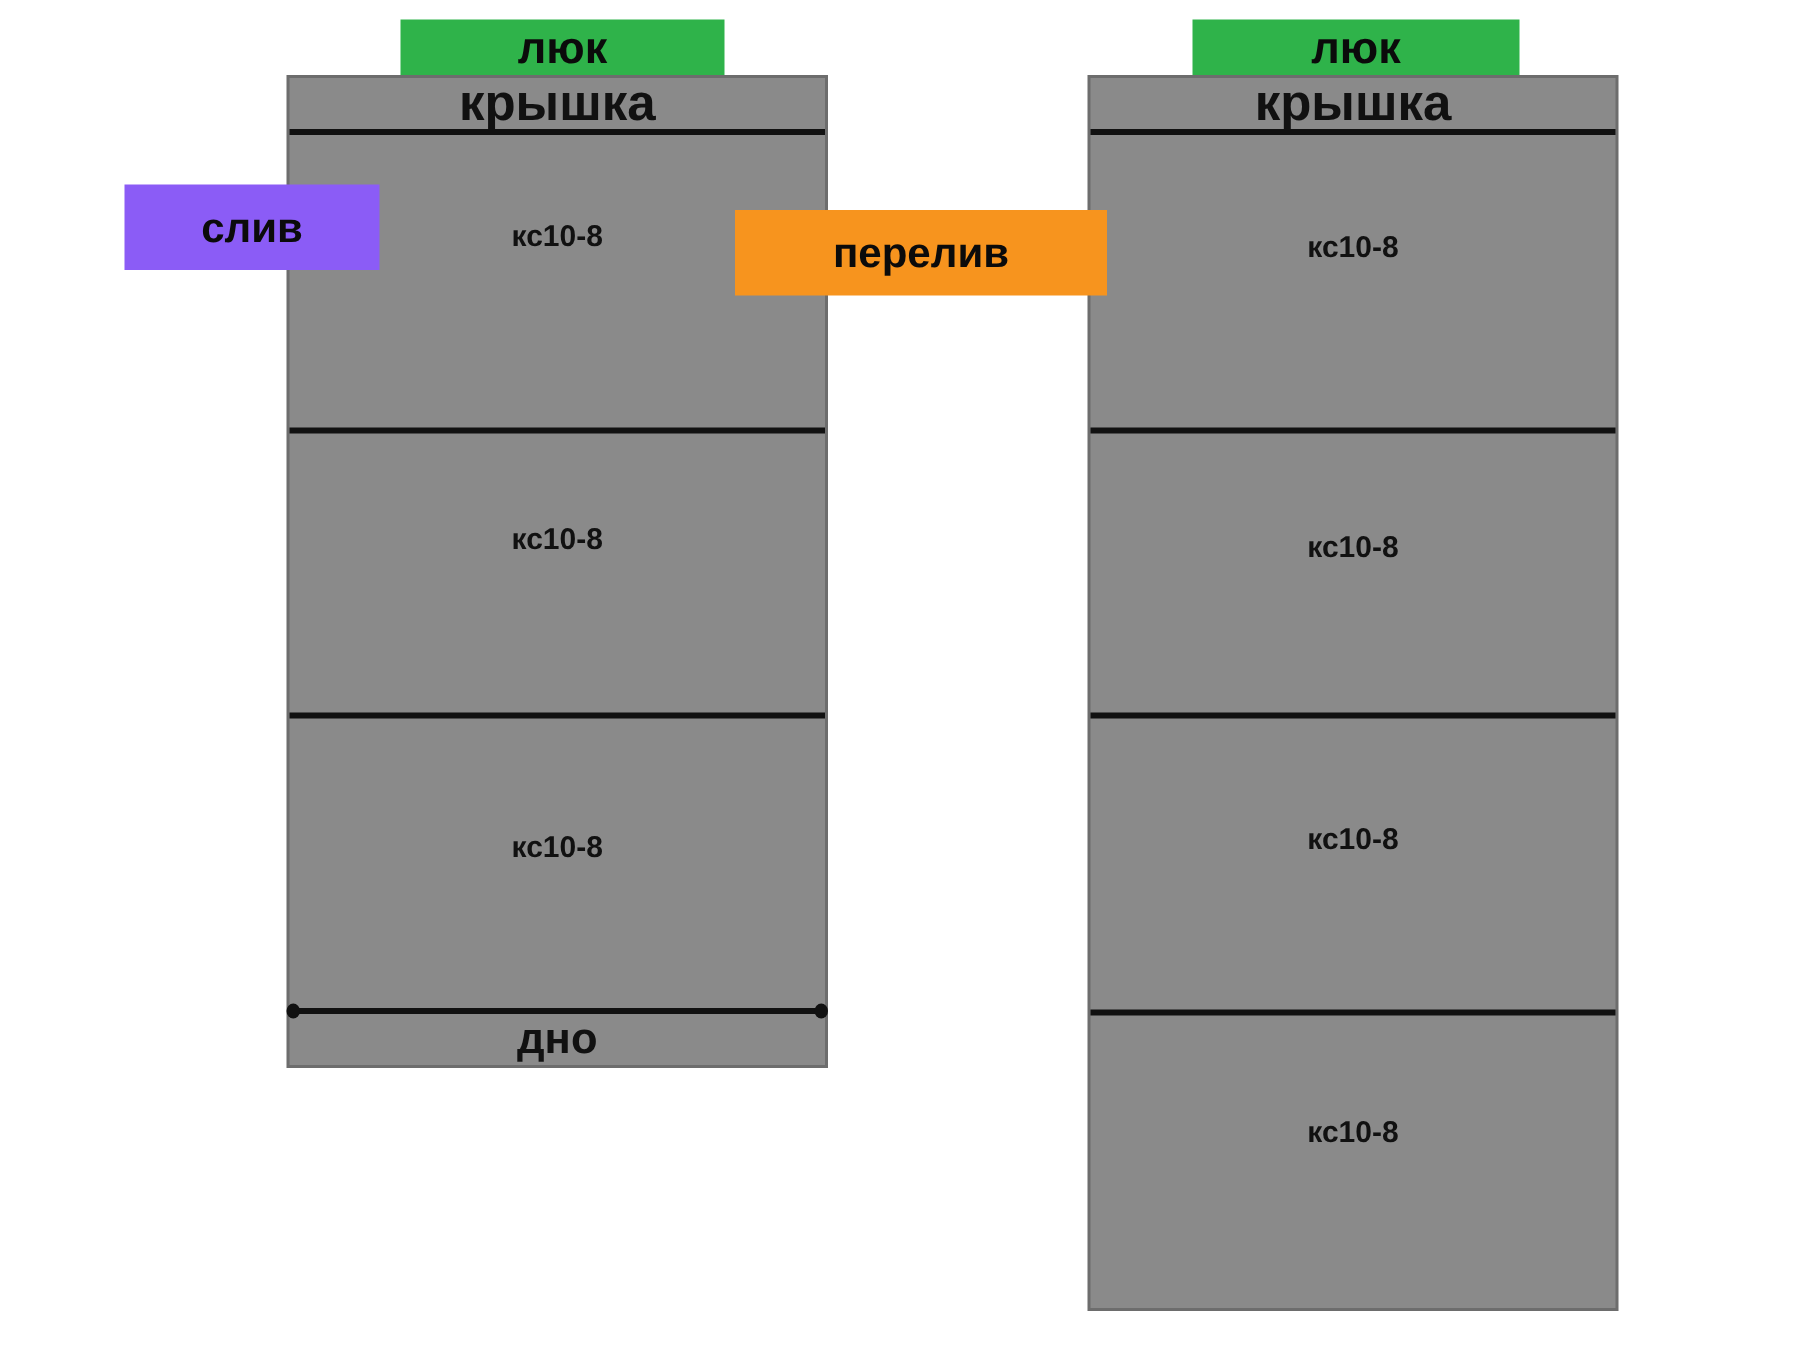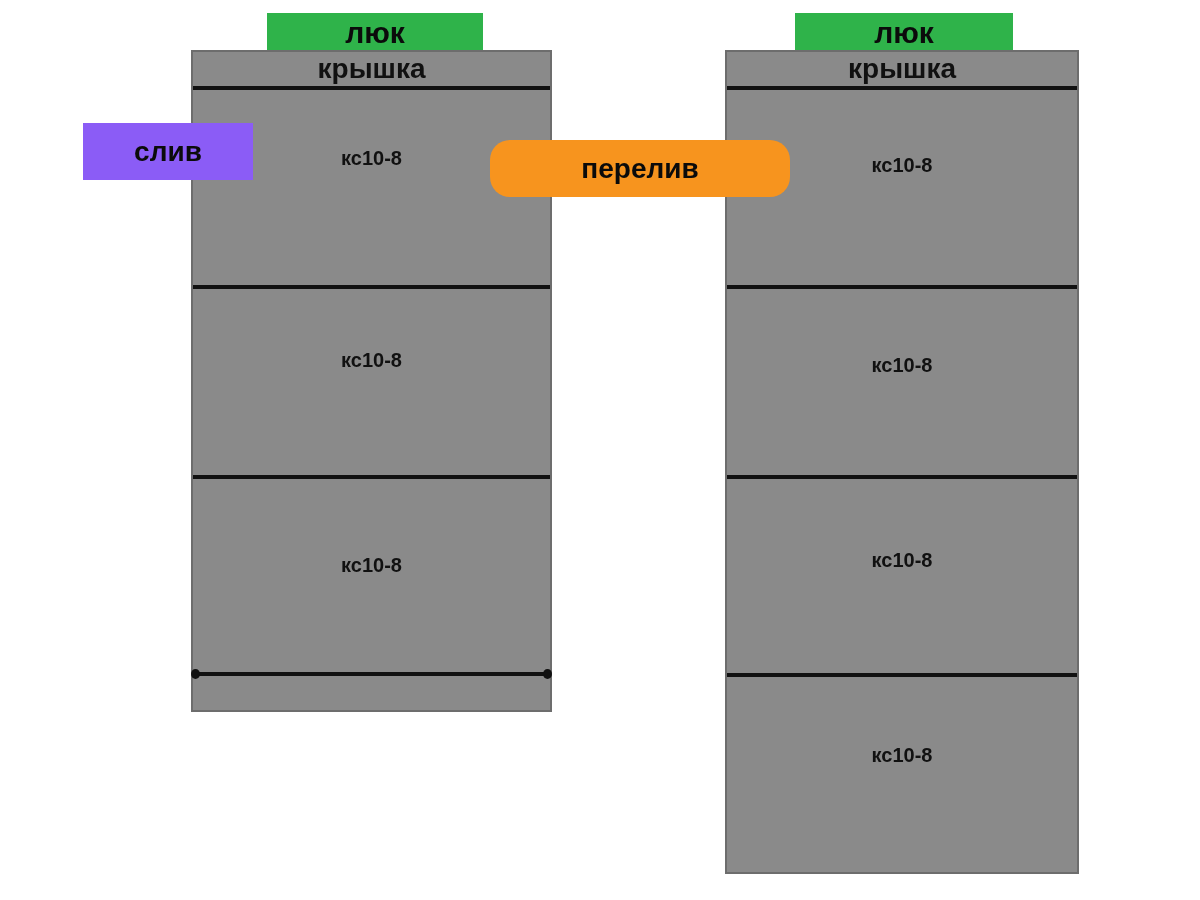--- a/index.html
+++ b/index.html
@@ -40,21 +40,21 @@
   .tank.left  { left: 193px; top: 52px; width: 357px; height: 658px; }
   .tank.right { left: 727px; top: 52px; width: 350px; height: 820px; }
   .cover {
     position: absolute;
     left: 0; top: 0;
     width: 100%; height: 34px;
     display: flex;
     align-items: center;
     justify-content: center;
     font-weight: bold;
-    font-size: 28px;
+    font-size: 34px;
   }
   .joint {
     position: absolute;
     left: 0;
     width: 100%;
     height: 4px;
     background: #111111;
   }
   .tank.left  .joint.j1 { top: 34px; }
   .tank.left  .joint.j2 { top: 233px; }
@@ -112,39 +112,40 @@
     background: #f7941e;
     display: flex;
     align-items: center;
     justify-content: center;
     font-weight: bold;
     font-size: 28px;
     color: #0b0b0b;
     z-index: 3;
   }
   .pipe-tag.drain    { left: 83px;  top: 123px; width: 170px; height: 57px; }
-  .pipe-tag.overflow { left: 490px; top: 140px; width: 300px; height: 57px; border-radius: 20px; }
+  .pipe-tag.overflow { left: 490px; top: 140px; width: 248px; height: 57px; }
 </style>
 </head>
 <body>
 
 <div class="canvas">
 
   <div class="hatch left" style="background: rgb(47, 179, 74);">люк</div>
   <div class="hatch right" style="background: rgb(47, 179, 74);">люк</div>
 
   <div class="tank left" style="background: rgb(138, 138, 138);">
     <div class="cover">крышка</div>
     <div class="joint j1"></div>
     <div class="ring-label r1">кс10-8</div>
     <div class="joint j2"></div>
     <div class="ring-label r2">кс10-8</div>
     <div class="joint j3"></div>
     <div class="ring-label r3">кс10-8</div>
     <div class="joint j4 endcaps"></div>
+    <div class="bottom-label">дно</div>
   </div>
 
   <div class="tank right" style="background: rgb(138, 138, 138);">
     <div class="cover">крышка</div>
     <div class="joint j1"></div>
     <div class="ring-label r1">кс10-8</div>
     <div class="joint j2"></div>
     <div class="ring-label r2">кс10-8</div>
     <div class="joint j3"></div>
     <div class="ring-label r3">кс10-8</div>

